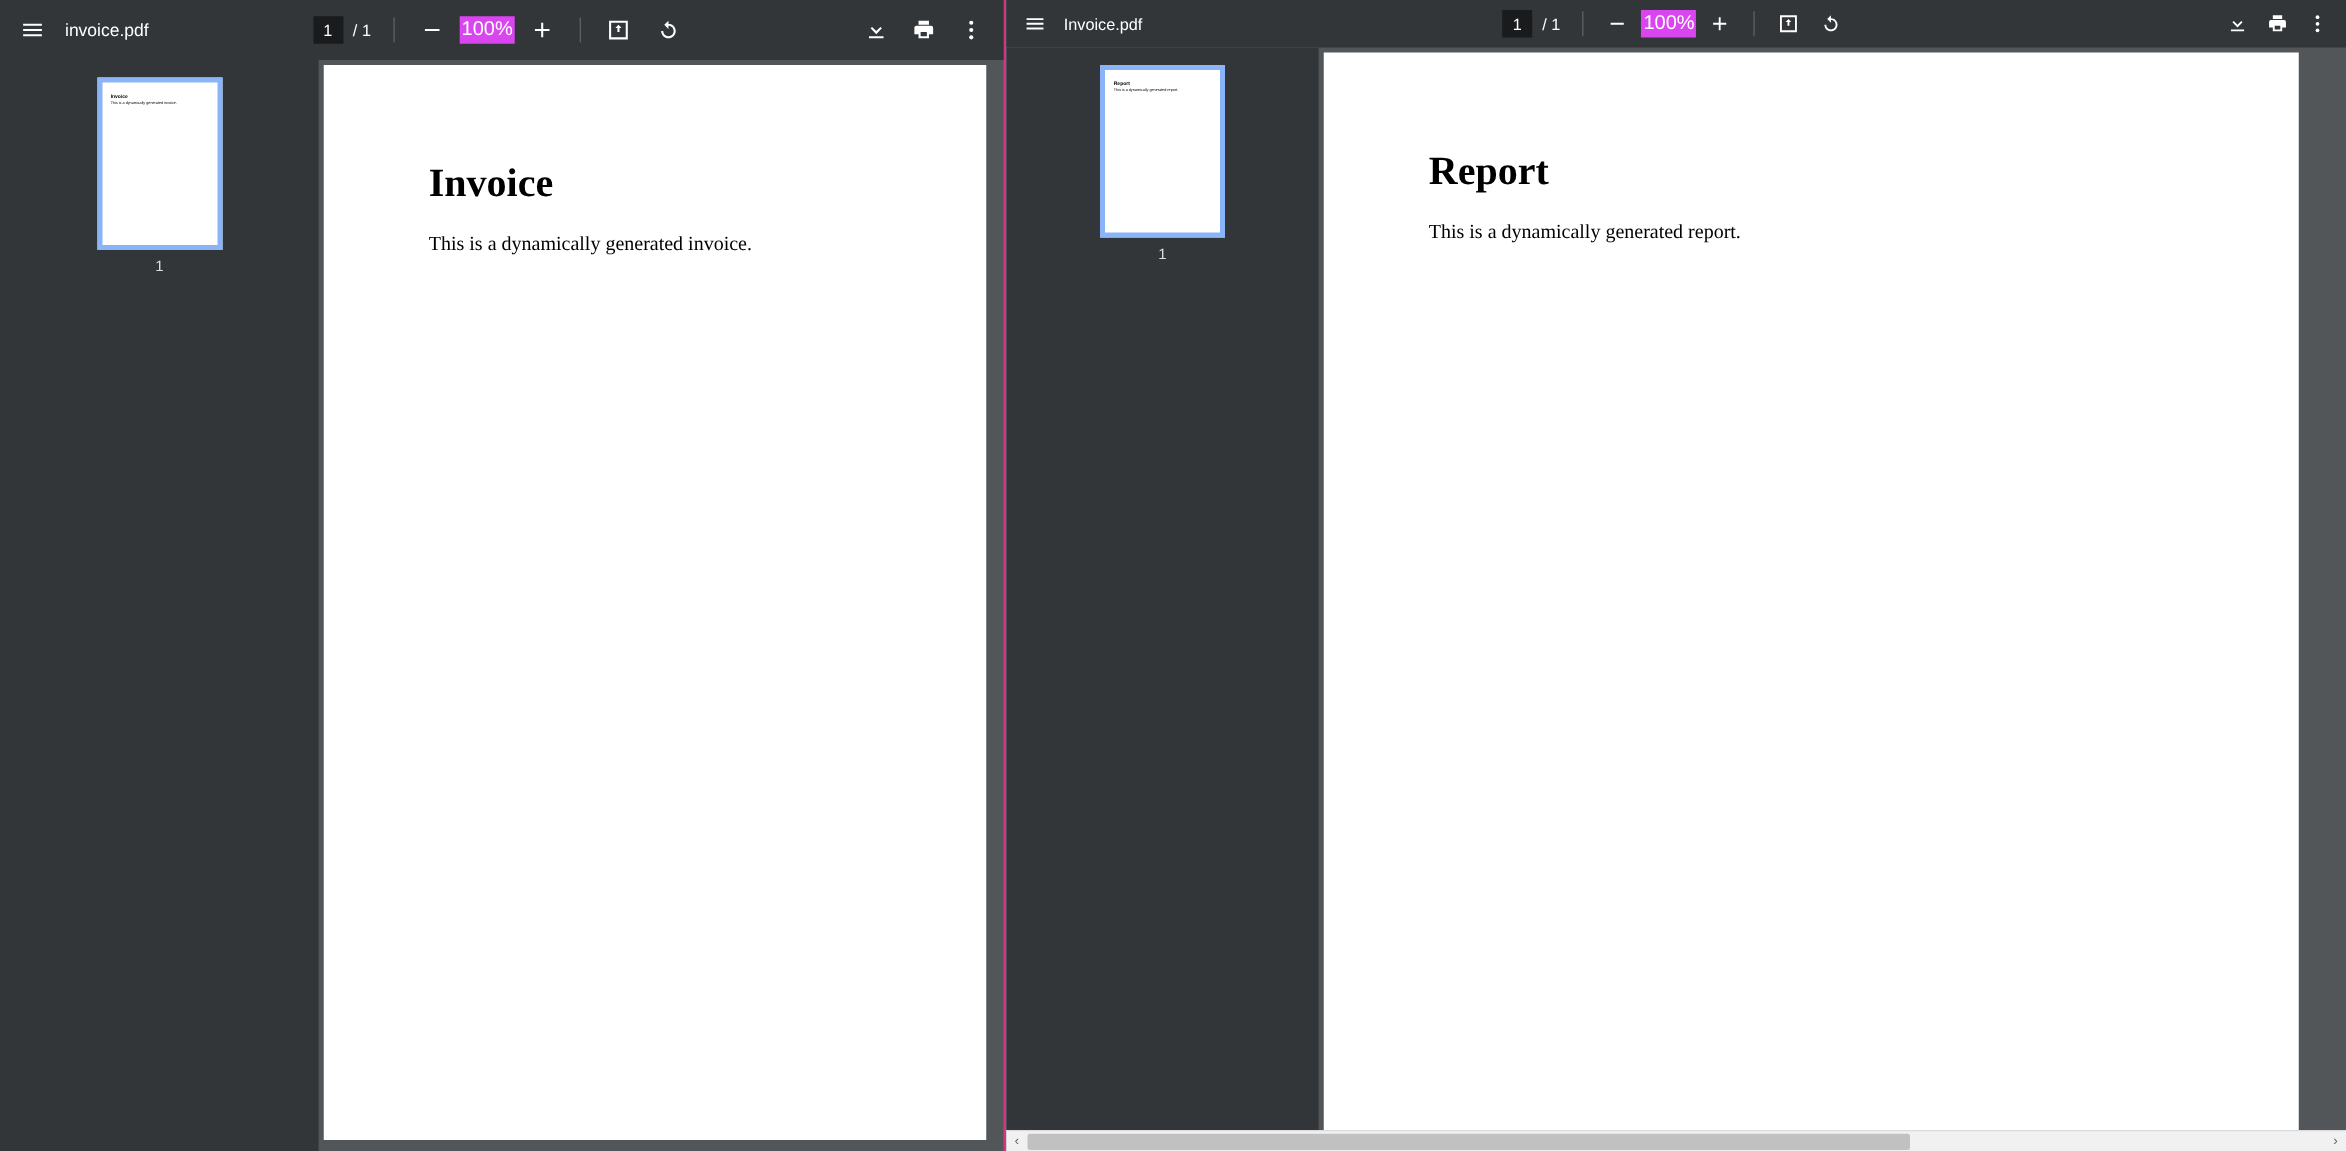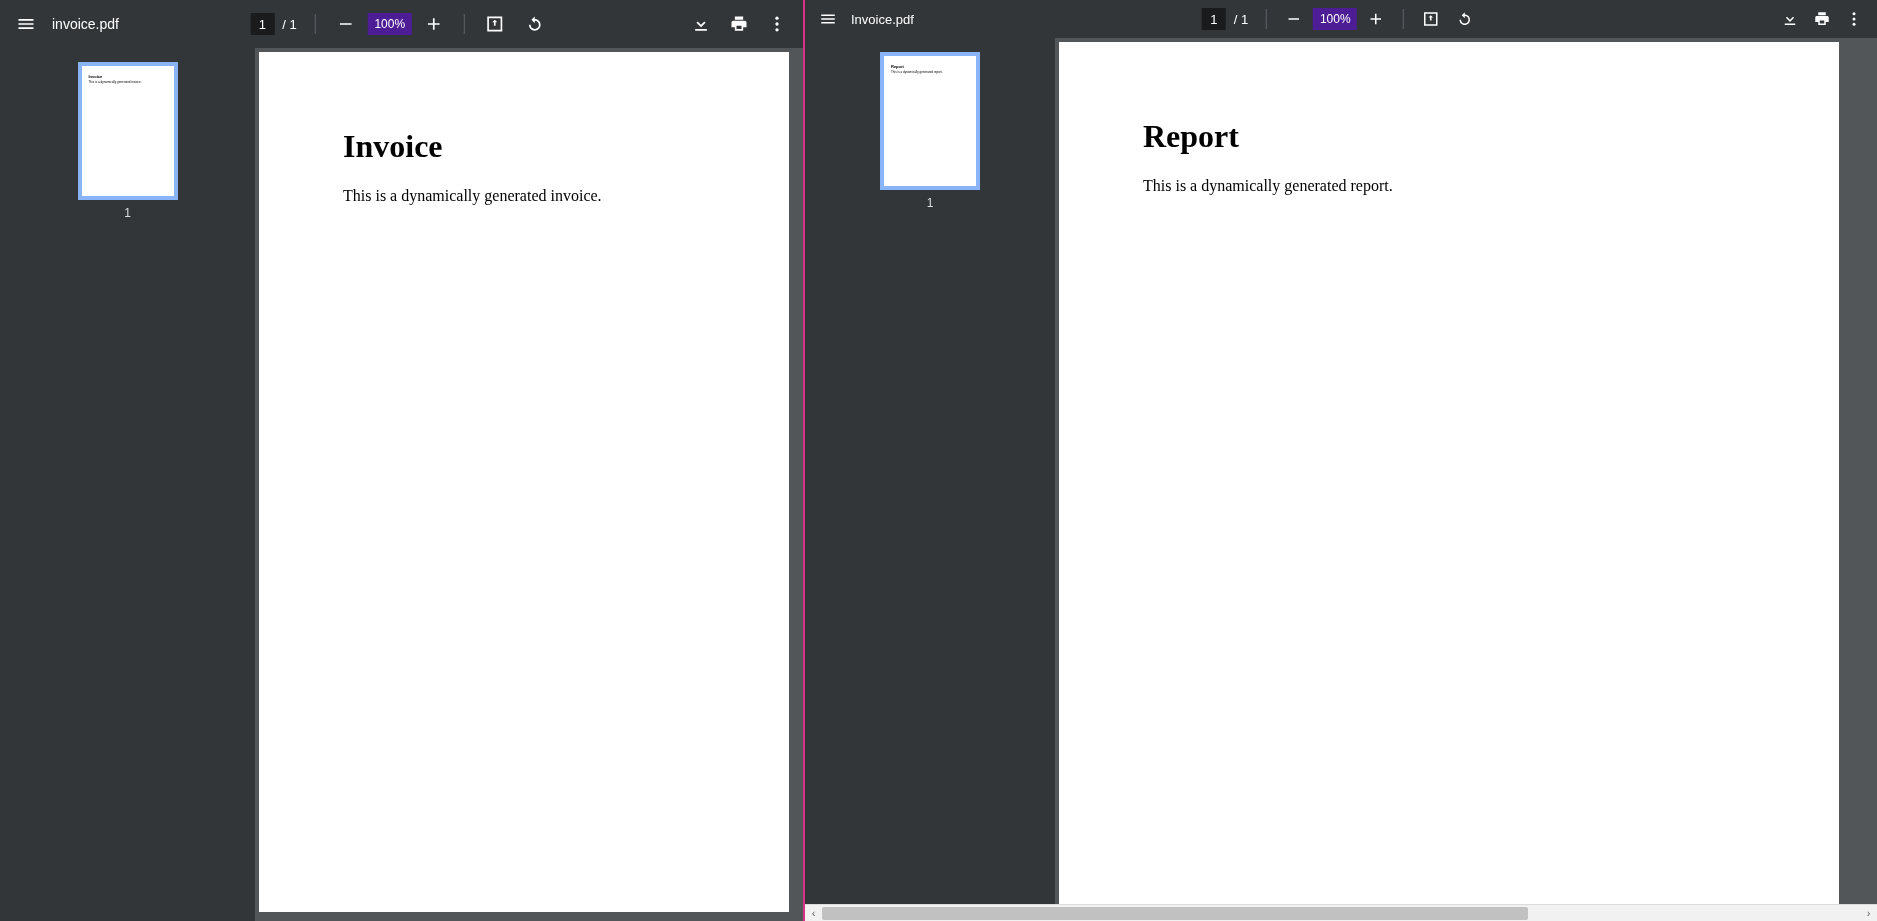--- a/index.html
+++ b/index.html
@@ -16,21 +16,21 @@
   .tb-btn svg { width:20px; height:20px; fill:#fff; }
   .pane.right .tb-btn svg { width:18px; height:18px; }
   .filename { color:#fff; font-size:14px; margin-left:8px; white-space:nowrap; }
   .pane.right .filename { font-size:13px; }
   .tb-left { display:flex; align-items:center; padding-left:8px; }
   .tb-center { position:absolute; left:50%; transform:translateX(-50%); display:flex; align-items:center; gap:4px;}
   .tb-right { margin-left:auto; display:flex; align-items:center; padding-right:8px; gap:2px;}
   .page-input { width:24px; height:22px; background:#191b1c; color:#fff; border:none; text-align:center; font-size:13px;}
   .page-total-wrap { color:#fff; font-size:13px; margin:0 6px 0 4px; white-space:nowrap;}
   .vsep { width:1px; height:20px; background:#5f6368; margin:0 8px; }
-  .zoom-val { width:44px; height:22px; background:#4c1d95; color:#fff; border:none; text-align:center; font-size:12px;}
+  .zoom-val { width:44px; height:22px; background:#d946ef; color:#fff; border:none; text-align:center; font-size:16px;}
   .body-area { flex:1; display:flex; overflow:hidden; }
   .thumbs { width:255px; background:#323639; padding-top:14px; display:flex; flex-direction:column; align-items:center; }
   .pane.right .thumbs { width:250px; }
   .thumb { width:100px; height:138px; background:#fff; border:4px solid #8ab4f8; position:relative; }
   .thumb .th-title { position:absolute; left:7px; top:8px; font-size:4px; font-weight:bold; color:#000;}
   .thumb .th-body { position:absolute; left:7px; top:14px; font-size:3px; color:#000; white-space:nowrap;}
   .thumb-num { color:#ddd; font-size:12px; margin-top:6px; }
   .doc-scroll { flex:1; background:#525659; position:relative; overflow:auto; }
   .pane.left .doc-scroll { overflow-y:scroll; }
   .page { background:#fff; width:530px; min-height:860px; margin:4px 0 0 4px; padding:76px 84px; color:#000; font-family:"Times New Roman", Times, serif;}

